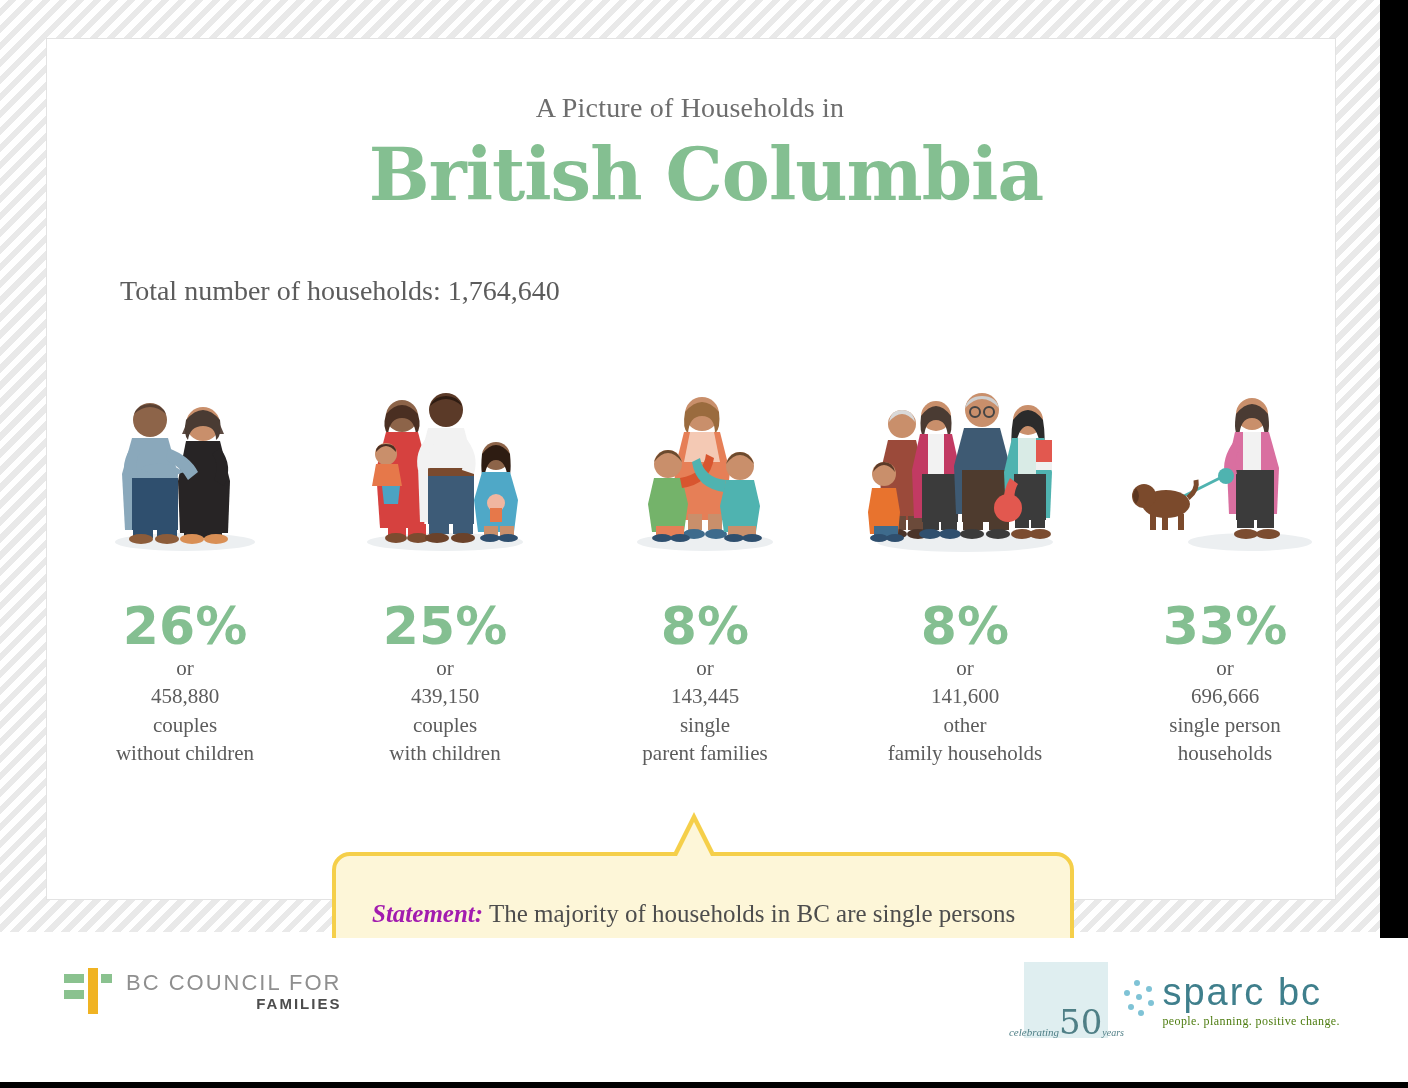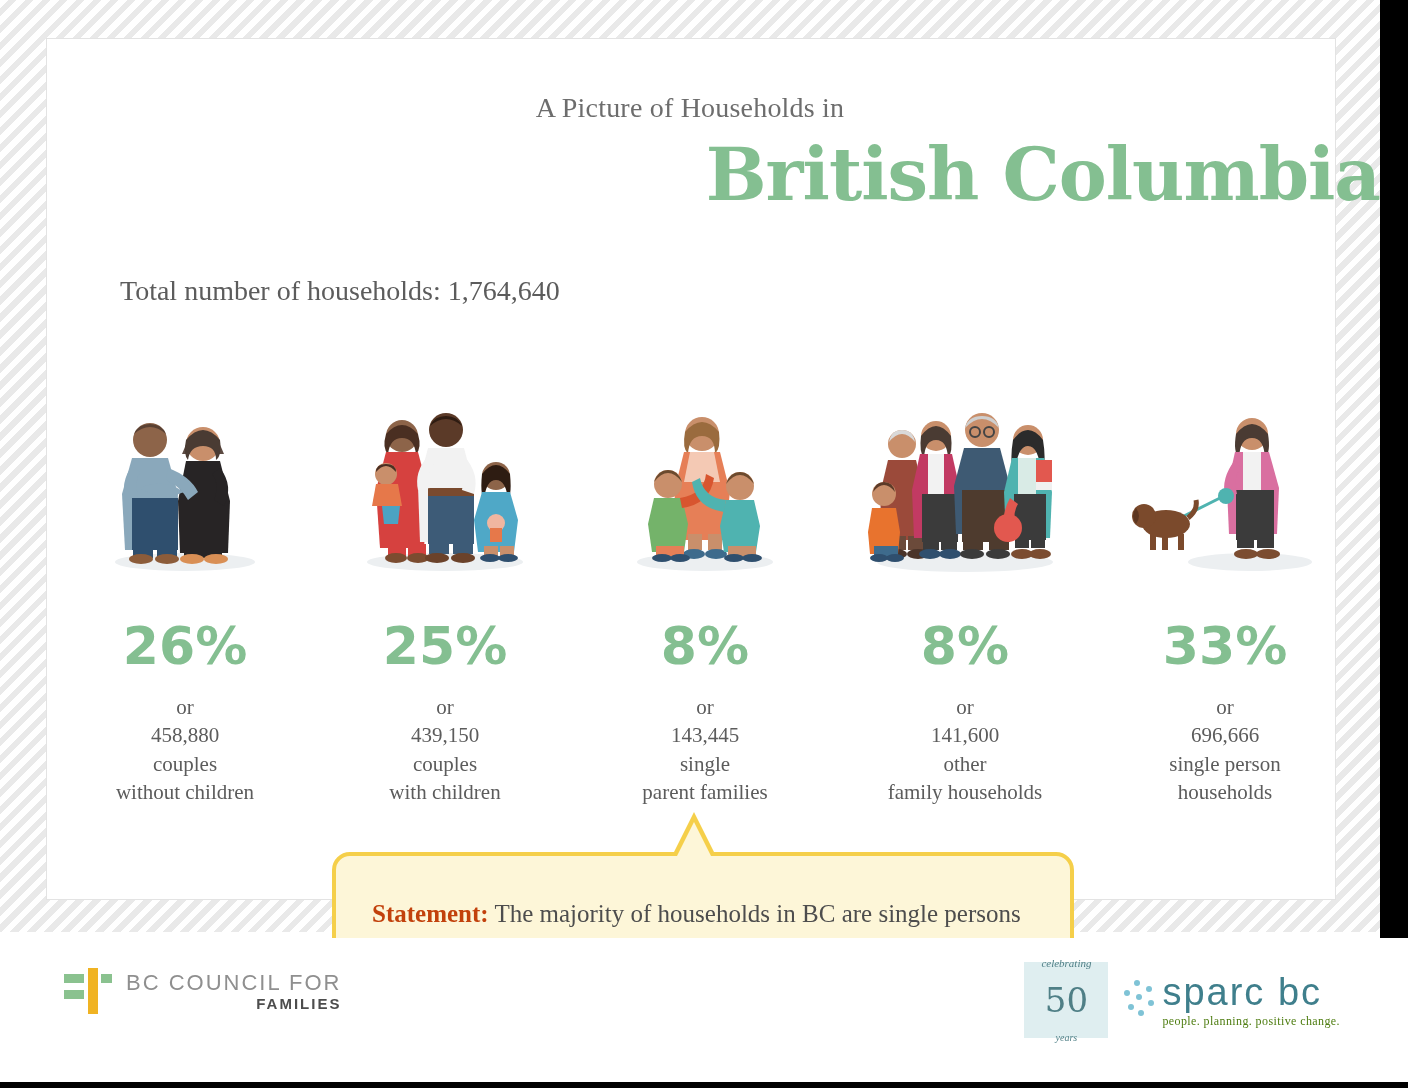--- a/index.html
+++ b/index.html
@@ -21,49 +21,49 @@
   }
   .inner{
     position:absolute;left:46px;top:38px;width:1290px;height:862px;
     background:#fff;border:1px solid #e3e3e3;box-sizing:border-box;
   }
   .subtitle{
     position:absolute;top:92px;left:0;width:1380px;text-align:center;
     font-size:28px;color:#6d6d6d;letter-spacing:.2px;
   }
   .title{
-    position:absolute;top:132px;left:0;width:1380px;text-align:right;
+    position:absolute;top:132px;left:16px;width:1380px;text-align:center;
     font-size:72px;font-weight:bold;color:#84bf91;
     font-family:"DejaVu Serif", serif;letter-spacing:-1px;
   }
   .total{
     position:absolute;top:275px;left:120px;
     font-size:28px;color:#5c5c5c;
   }
   .cols{
-    position:absolute;top:348px;left:60px;width:1290px;height:470px;
+    position:absolute;top:328px;left:60px;width:1290px;height:470px;
     display:flex;justify-content:space-between;align-items:flex-start;
   }
   .col{width:250px;display:flex;flex-direction:column;align-items:center;}
   .art{height:230px;width:230px;position:relative;display:block;}
   .pct{
     font-family:"DejaVu Sans", sans-serif;
     font-size:52px;font-weight:bold;color:#84bf91;margin-top:42px;line-height:1;
   }
-  .or{font-size:21px;color:#5c5c5c;margin-top:21px;line-height:1.35;}
+  .or{font-size:21px;color:#5c5c5c;margin-top:2px;line-height:1.35;}
   .num{font-size:21px;color:#5c5c5c;line-height:1.35;}
   .lbl{font-size:21px;color:#5c5c5c;line-height:1.35;text-align:center;}
   
   .callout{
     position:absolute;left:332px;top:852px;width:742px;height:178px;
     background:#fdf6d8;border:4px solid #f5cf4a;border-radius:18px;
     box-sizing:border-box;padding:40px 36px 0 36px;
     font-size:25px;color:#4d4d4d;line-height:1.42;
   }
-  .callout b{color:#c2410c;}
+  .callout b{color:#a21caf;font-style:italic;}
   .tail{
     position:absolute;left:672px;top:812px;width:0;height:0;
     border-left:22px solid transparent;border-right:22px solid transparent;
     border-bottom:44px solid #f5cf4a;
   }
   .tail-in{
     position:absolute;left:676px;top:822px;width:0;height:0;
     border-left:18px solid transparent;border-right:18px solid transparent;
     border-bottom:36px solid #fdf6d8;z-index:3;
   }
@@ -73,22 +73,22 @@
   .bccf-mark{width:48px;height:46px;position:relative;margin-right:14px;}
   .bccf-mark i{position:absolute;display:block;}
   .m1{left:0;top:6px;width:20px;height:9px;background:#8ac28f;}
   .m2{left:0;top:22px;width:20px;height:9px;background:#8ac28f;}
   .m3{left:24px;top:0;width:10px;height:46px;background:#f0b323;}
   .m4{left:37px;top:6px;width:11px;height:9px;background:#8ac28f;}
   .bccf-txt{line-height:1.15;}
   .bccf-txt .l1{font-family:"Liberation Sans",sans-serif;font-size:22px;letter-spacing:2px;color:#8f8f8f;}
   .bccf-txt .l2{font-family:"Liberation Sans",sans-serif;font-size:15px;letter-spacing:2px;color:#4d4d4d;font-weight:bold;}
   .sparc{position:absolute;right:40px;top:24px;display:flex;align-items:center;}
-  .fifty{width:84px;height:76px;background:#dfeef0;display:flex;flex-direction:column;
-    align-items:center;justify-content:center;margin-right:12px;gap:16px;}
+  .fifty{width:84px;height:76px;background:#dfeef0;display:flex;flex-direction:row;
+    align-items:flex-end;justify-content:center;margin-right:12px;}
   .fifty .cel{font-size:11px;color:#4f7f86;font-style:italic;}
   .fifty .n50{font-size:34px;color:#4f7f86;font-family:"DejaVu Serif",serif;line-height:.9;}
   .fifty .yr{font-size:10px;color:#4f7f86;font-style:italic;}
   .sparc-txt .big{font-family:"Liberation Sans",sans-serif;font-size:38px;color:#3f7f8c;letter-spacing:2px;}
   .sparc-txt .small{font-family:Liberation Serif, serif;font-size:12px;color:#4d7c0f;letter-spacing:.4px;}
   .dots{width:36px;height:40px;position:relative;margin-right:6px;}
   .dots b{position:absolute;width:6px;height:6px;border-radius:50%;background:#7fc3d6;display:block;}
 </style>
 </head>
 <body>

